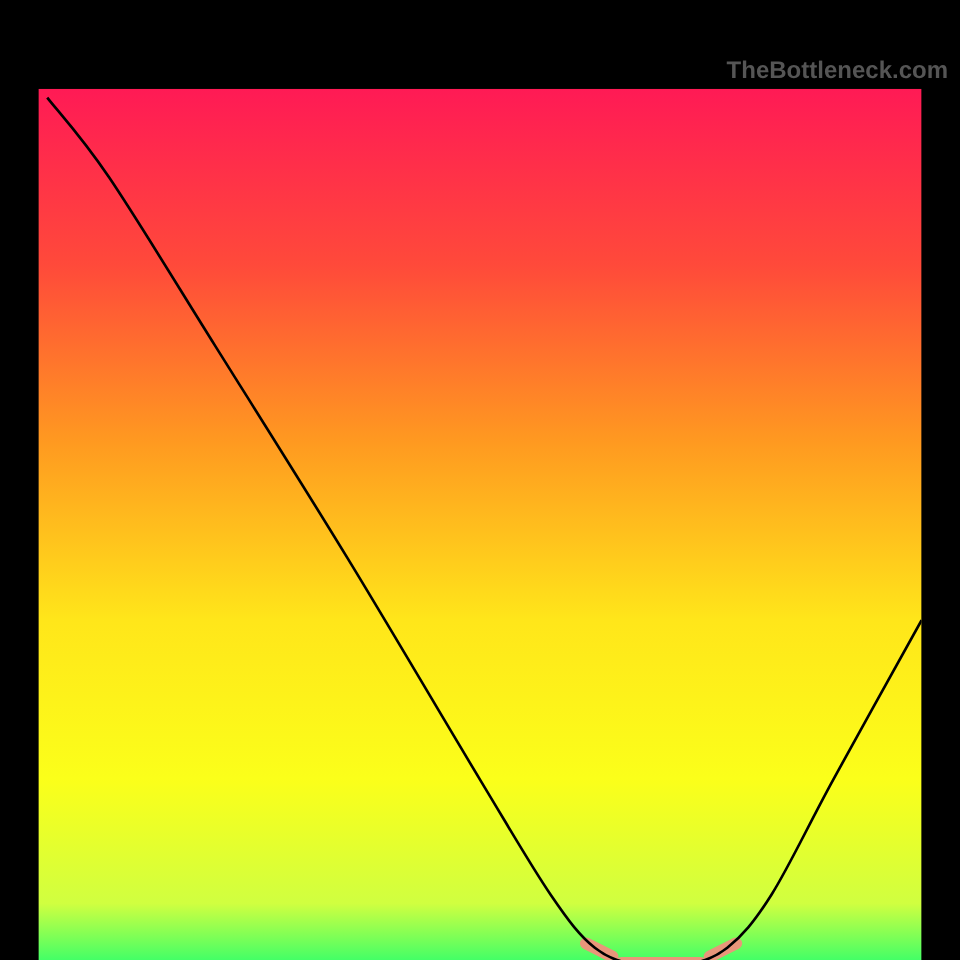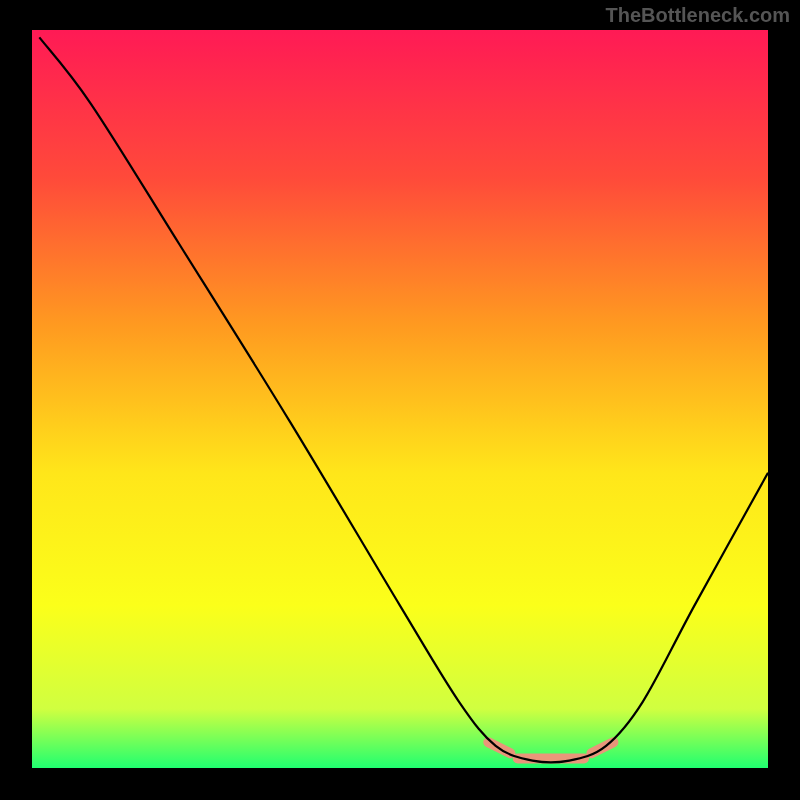--- a/index.html
+++ b/index.html
@@ -9,20 +9,21 @@
     width: 800px;
     height: 800px;
     position: relative;
     font-family: Arial, sans-serif;
   }
   .container {
     width: 800px;
     height: 652px;
     position: relative;
     background: #000;
+    margin-top: 44px;
   }
   .watermark {
     position: absolute;
     top: 4px;
     right: 10px;
     color: #555;
     font-size: 20px;
     font-weight: bold;
     z-index: 10;
   }

